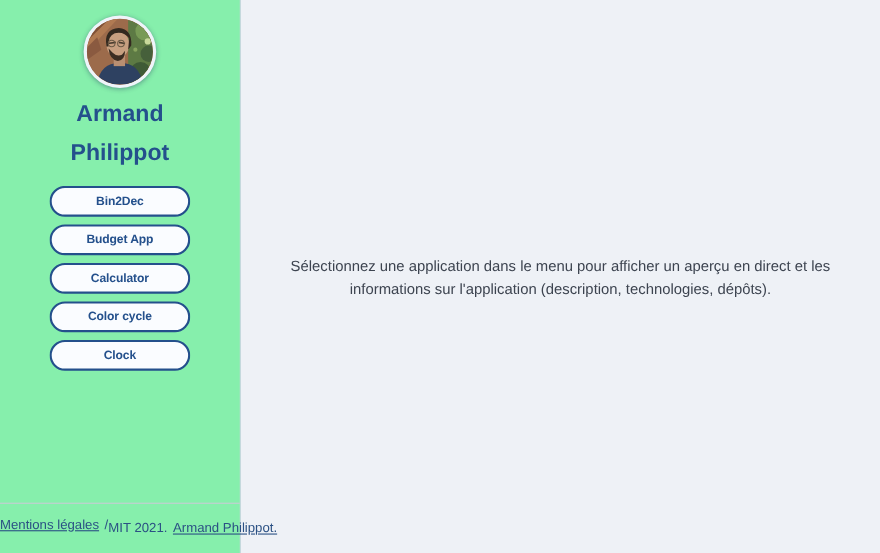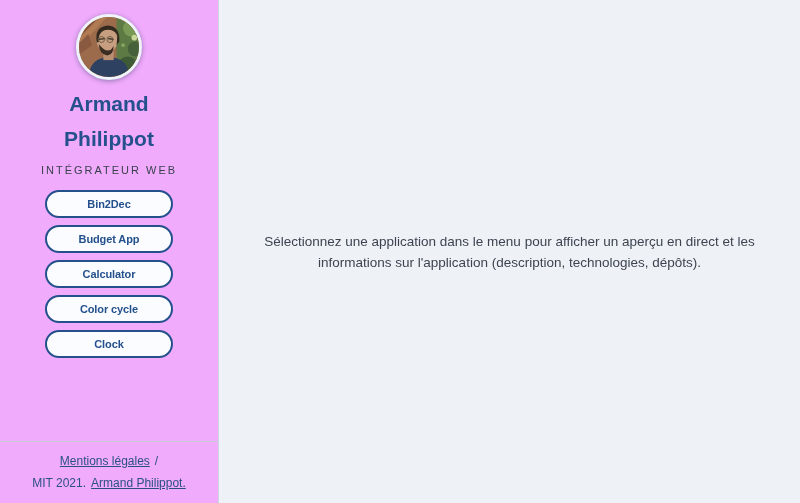--- a/index.html
+++ b/index.html
@@ -6,21 +6,21 @@
   body {
     width:800px; height:503px; overflow:hidden;
     display:flex;
     background:#eef1f6;
     font-family:"Liberation Sans", sans-serif;
   }
 
   
   .sidebar {
     width:219px; min-width:219px; height:503px;
-    background:#f0abfc;
+    background:#86efac;
     border-right:1px solid #cbd6e2;
     display:flex; flex-direction:column; align-items:center;
     box-sizing:border-box;
   }
   .avatar-ring {
     margin-top:14px;
     width:60px; height:60px; border-radius:50%;
     border:3px solid #eff4fa;
     box-shadow:0 1px 5px rgba(35,55,90,.45);
     overflow:hidden; flex:none;
@@ -61,21 +61,21 @@
     font-family:"Liberation Sans", sans-serif;
     display:flex; align-items:center; justify-content:center;
     white-space:nowrap;
     cursor:pointer; padding:0;
   }
   .sidebar-footer {
     margin-top:auto;
     width:100%;
     border-top:1px solid #c7cdd4;
     padding:11px 0 12px;
-    display:flex; flex-direction:column; align-items:center;
+    display:flex; flex-direction:row; align-items:center;
     font-size:12px; color:#2b5184;
     box-sizing:border-box;
   }
   .sidebar-footer .line { line-height:16px; margin-bottom:6px; white-space:nowrap; }
   .sidebar-footer .line:last-child { margin-bottom:0; }
   .sidebar-footer a {
     color:#2b5184; text-decoration:underline; cursor:pointer;
   }
   .sidebar-footer .sep { text-decoration:none; margin-left:5px; }
   .sidebar-footer .license { margin-right:5px; }
@@ -123,21 +123,20 @@
         <path d="M21 29 Q22 40 30 41 Q37 40 37 31 L34 35 Q29 37 25 33 Z" fill="#3b2d22"></path>
         <path d="M20 24 L28 23 M31 23 L37 24" stroke="#4a3c2e" stroke-width="1.6" fill="none"></path>
         <circle cx="24" cy="24" r="3.2" fill="none" stroke="#6b5a45" stroke-width="1"></circle>
         <circle cx="33" cy="24" r="3.2" fill="none" stroke="#6b5a45" stroke-width="1"></circle>
       </g>
     </svg>
   </div>
 
   <h1 class="name">Armand Philippot</h1>
 
-  <div class="role">INTÉGRATEUR WEB</div>
 
 
   <nav class="apps-list">
     <button class="app-btn">Bin2Dec</button>
     <button class="app-btn">Budget App</button>
     <button class="app-btn">Calculator</button>
     <button class="app-btn">Color cycle</button>
     <button class="app-btn">Clock</button>
     <button class="app-btn"></button>
   </nav>

